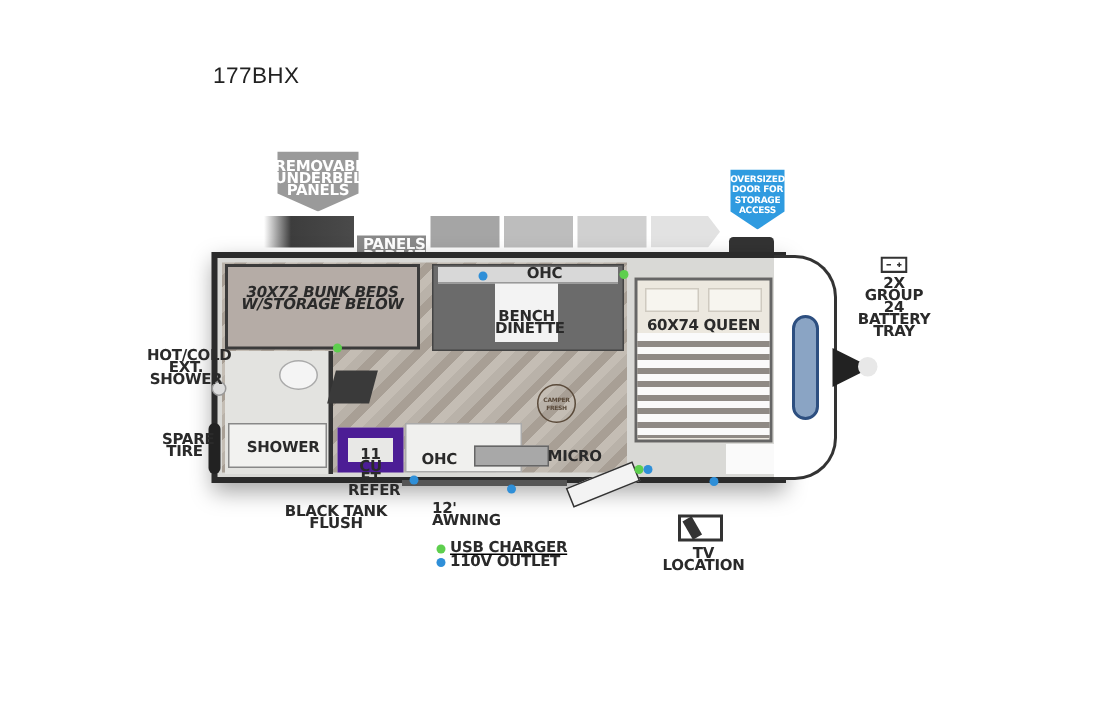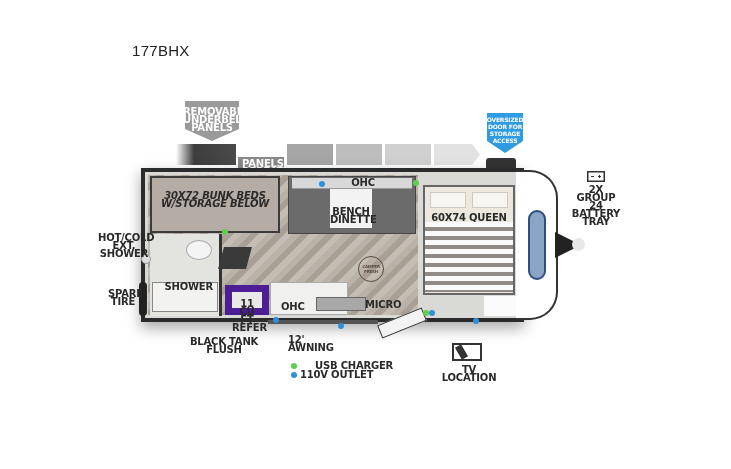--- a/index.html
+++ b/index.html
@@ -1,18 +1,18 @@
 <!DOCTYPE html>
 <html><head>
 <meta charset="utf-8">
 <style>
   html,body{margin:0;padding:0;background:#ffffff;}
   body{width:731px;height:469px;position:relative;overflow:hidden;font-family:"Liberation Sans",sans-serif;}
   .abs{position:absolute;}
-  .model-title{left:132px;top:42px;font-size:15px;color:#222;letter-spacing:0.3px;}
+  .model-title{left:142px;top:42px;font-size:15px;color:#222;letter-spacing:0.3px;}
   .lbl{font-family:"DejaVu Sans",sans-serif;font-weight:bold;font-size:10px;line-height:8px;color:#2a2a2a;text-align:center;text-transform:uppercase;letter-spacing:-0.2px;}
   .lbl-w{color:#ffffff;}
   
   .panels-arrow{left:183px;top:101px;width:58px;height:40px;}
   .panel-strip{top:144px;height:21px;}
   
   .trailer{left:141px;top:168px;width:383px;height:154px;background:#d9d9d6;border:4px solid #2b2b2b;box-sizing:border-box;box-shadow:0 6px 14px rgba(0,0,0,0.35);}
   .floor{left:148px;top:175px;width:270px;height:140px;background:repeating-linear-gradient(135deg,#b9b2a9 0 6px,#a89f95 6px 12px,#c4bdb4 12px 18px);}
   .bunk{left:150px;top:176px;width:130px;height:57px;background:#b5aca6;border:2px solid #3b3b3b;box-sizing:border-box;}
   .bath{left:150px;top:234px;width:72px;height:82px;background:#e3e3e0;border-right:3px solid #333;box-sizing:border-box;}
@@ -76,21 +76,21 @@
 <div class="abs trailer"></div>
 <div class="abs floor"></div>
 
 <div class="abs bunk">
   <div class="lbl" style="margin-top:14px;font-style:italic;">30x72 BUNK BEDS W/STORAGE BELOW</div>
 </div>
 
 <div class="abs bath"></div>
 <div class="abs toilet"></div>
 <div class="abs shower">
-  <div class="lbl" style="text-align:right;padding-right:4px;">SHOWER</div>
+  <div class="lbl" style="margin-top:12px;text-align:right;padding-right:4px;">SHOWER</div>
 </div>
 <div class="abs bath-door"></div>
 
 <div class="abs refer">
   <div class="lbl" style="margin-top:8px;">11 CU FT REFER</div>
 </div>
 <div class="abs counter">
   <div class="lbl" style="position:absolute;left:10px;top:20px;">OHC</div>
 </div>
 <div class="abs micro">
@@ -147,21 +147,21 @@
   <line x1="11" y1="5.5" x2="14" y2="5.5" stroke="#333" stroke-width="1"></line>
   <line x1="12.5" y1="4" x2="12.5" y2="7" stroke="#333" stroke-width="1"></line>
 </svg>
 <div class="abs lbl" style="left:570px;top:186px;width:52px;">2X GROUP 24 BATTERY TRAY</div>
 
 <div class="abs tv-box"></div>
 <div class="abs tv-remote"></div>
 <div class="abs lbl" style="left:440px;top:366px;width:58px;">TV LOCATION</div>
 
 <div class="abs" style="left:291px;top:361px;">
-  <div style="display:flex;align-items:center;gap:18px;height:9px;">
+  <div style="display:flex;align-items:center;gap:3px;height:9px;text-decoration:underline;">
     <span class="dot green" style="display:inline-block;"></span>
     <span class="lbl">USB CHARGER</span>
   </div>
   <div style="display:flex;align-items:center;gap:3px;height:9px;">
     <span class="dot blue" style="display:inline-block;"></span>
     <span class="lbl">110V OUTLET</span>
   </div>
 </div>
 
 </body></html>

